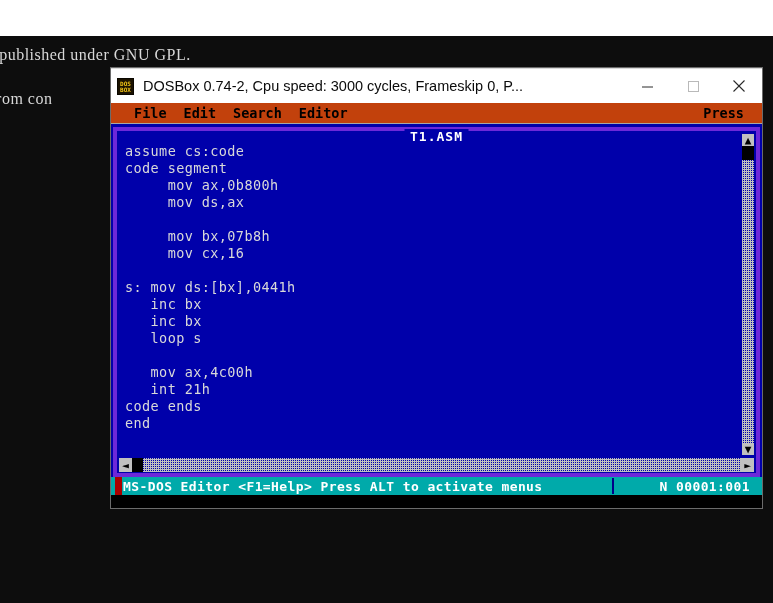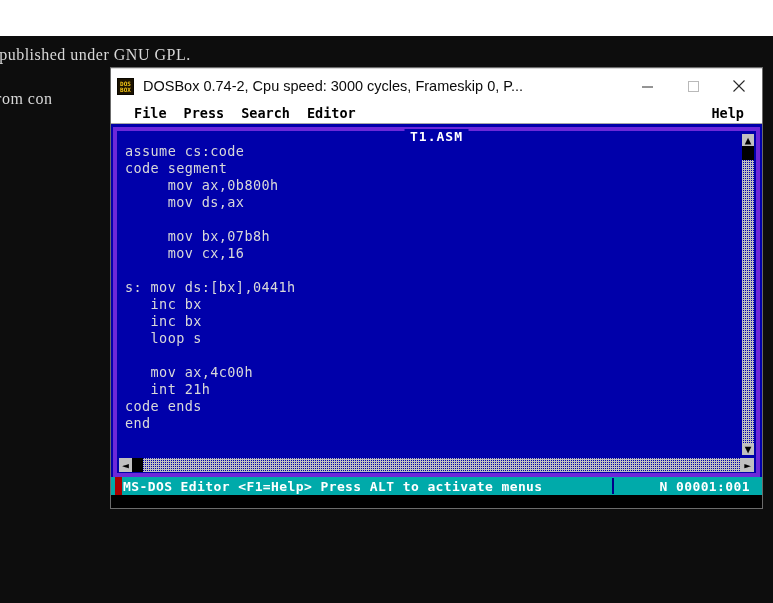--- a/index.html
+++ b/index.html
@@ -54,21 +54,21 @@
     flex:1 1 auto;overflow:hidden;
   }
   .wbtn{
     width:46px;height:33px;display:flex;align-items:center;justify-content:center;
     flex:0 0 auto;color:#2a2a2a;
   }
   .wbtn svg{display:block;}
 
   
   #menubar{
-    height:20px;background:#ffffff;color:#000;
+    height:20px;background:#c2410c;color:#000;
     font-family:"DejaVu Sans Mono", monospace;
     font-size:13.5px;font-weight:bold;
     display:flex;align-items:center;position:relative;
     border-bottom:1px solid #a8a8a8;
   }
   .menu-item{padding:0 0;margin-right:17px;white-space:nowrap;}
   #menubar .first{margin-left:23px;}
   #help-item{position:absolute;right:18px;top:2px;}
 
   
@@ -189,24 +189,24 @@
         <svg width="14" height="14" viewBox="0 0 14 14">
             <line x1="1.5" y1="1.5" x2="12.5" y2="12.5" stroke="#2a2a2a" stroke-width="1.1"></line>
             <line x1="12.5" y1="1.5" x2="1.5" y2="12.5" stroke="#2a2a2a" stroke-width="1.1"></line>
           </svg>
       </span>
     </div>
   </div>
 
   <div id="menubar">
     <div class="menu-item first">File</div>
-    <div class="menu-item">Press</div>
+    <div class="menu-item">Edit</div>
     <div class="menu-item">Search</div>
     <div class="menu-item">Editor</div>
-    <div id="help-item">Help</div>
+    <div id="help-item">Press</div>
   </div>
 
   <div id="editor">
     <div id="edit-frame">
       <div id="doc-tab">T1.ASM</div>
       <div id="code">assume cs:code
 code segment
      mov ax,0b800h
      mov ds,ax
 

